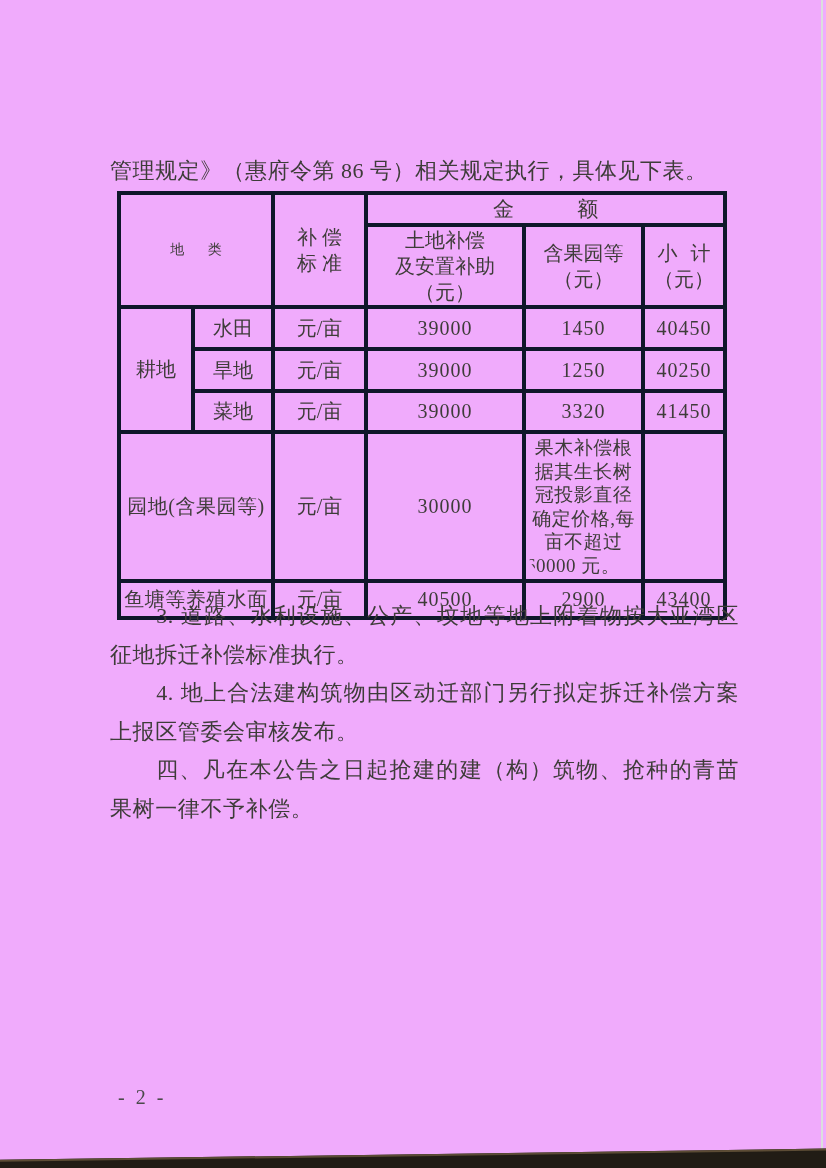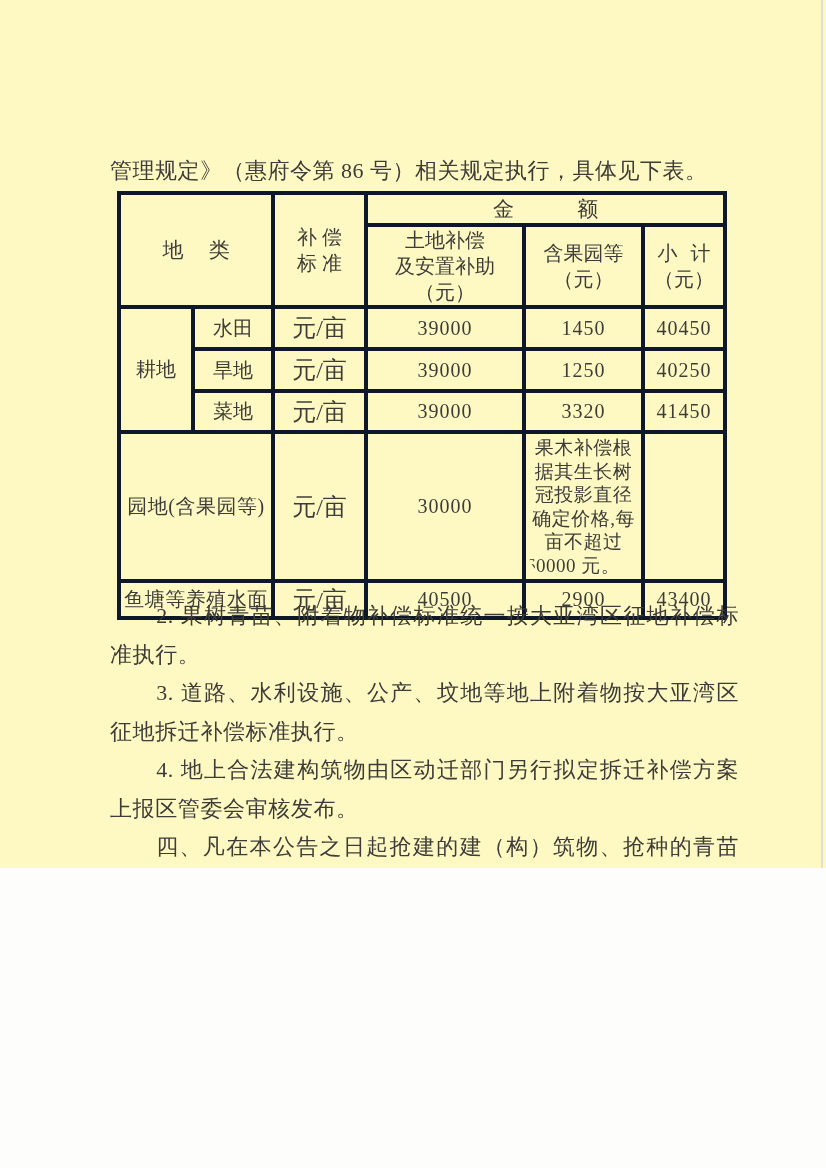--- a/index.html
+++ b/index.html
@@ -4,47 +4,47 @@
 <style>
   html,body{margin:0;padding:0;}
   body{
     width:826px;height:1168px;
     background:#fdfdfc;
     font-family:"Liberation Serif","DejaVu Serif",serif;
     color:#3e3c39;
     overflow:hidden;
     position:relative;
   }
-  .page{position:absolute;inset:0;width:826px;height:868px;background:#fef9c3;overflow:hidden;}
+  .page{position:absolute;inset:0;width:826px;height:1168px;background:#f0abfc;overflow:hidden;}
 
   
   .intro{
     position:absolute;left:110px;top:156px;width:660px;
     font-size:22px;line-height:30px;letter-spacing:0.5px;white-space:nowrap;
   }
 
   
   table.comp{
     position:absolute;left:117px;top:191px;
     border-collapse:collapse;table-layout:fixed;
     font-size:20px;color:#3e3c39;
   }
   table.comp td,table.comp th{
     border:4px solid #0f172a;
     font-weight:normal;text-align:center;vertical-align:middle;
     padding:0;overflow:hidden;
   }
   table.comp{border:3px solid #45433f;}
   .pre{white-space:pre-line;line-height:26px;}
-  .th-landtype{word-spacing:20px;font-size:21px;}
+  .th-landtype{word-spacing:20px;font-size:14px;}
   .th-amount{word-spacing:58px;font-size:21px;}
   .th-subtotal{word-spacing:8px;}
   .cell-name{text-align:left;padding-left:9px;font-size:20px;letter-spacing:0.5px;}
   .cell-num{font-size:20px;letter-spacing:1px;}
-  .cell-unit{font-size:24px;}
+  .cell-unit{font-size:20px;}
   .cell-note{
     text-align:justify;text-align-last:left;
     padding:5px 7px 3px 8px;font-size:19px;line-height:23.5px;letter-spacing:0.5px;
     vertical-align:top;
     border-radius:30px;
   }
   tr.r-h1{height:29px;}
   tr.r-h2{height:55px;padding-left:28px;}
   tr.r-d1{height:42px;}
   tr.r-d2{height:42px;}
@@ -143,21 +143,20 @@
         <td colspan="2" class="cell-name">鱼塘等养殖水面</td>
         <td class="cell-unit">元/亩</td>
         <td class="cell-num">40500</td>
         <td class="cell-num">2900</td>
         <td class="cell-num">43400</td>
       </tr>
     </tbody>
   </table>
 
   <div class="paras">
-    <p>2. 果树青苗、附着物补偿标准统一按大亚湾区征地补偿标准执行。</p>
     <p>3. 道路、水利设施、公产、坟地等地上附着物按大亚湾区征地拆迁补偿标准执行。</p>
     <p>4. 地上合法建构筑物由区动迁部门另行拟定拆迁补偿方案上报区管委会审核发布。</p>
     <p>四、凡在本公告之日起抢建的建（构）筑物、抢种的青苗果树一律不予补偿。</p>
   </div>
 
   <div class="pageno">- 2 -</div>
 
   <div class="edge-right"></div>
   <div class="edge-bottom"></div>
 

